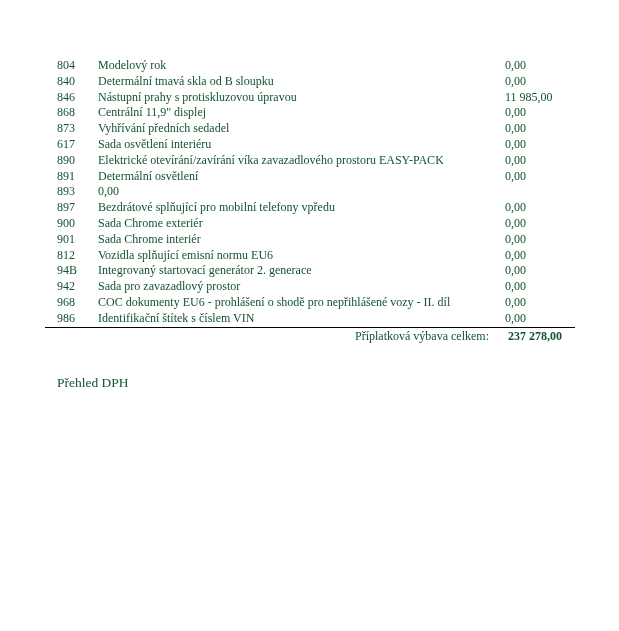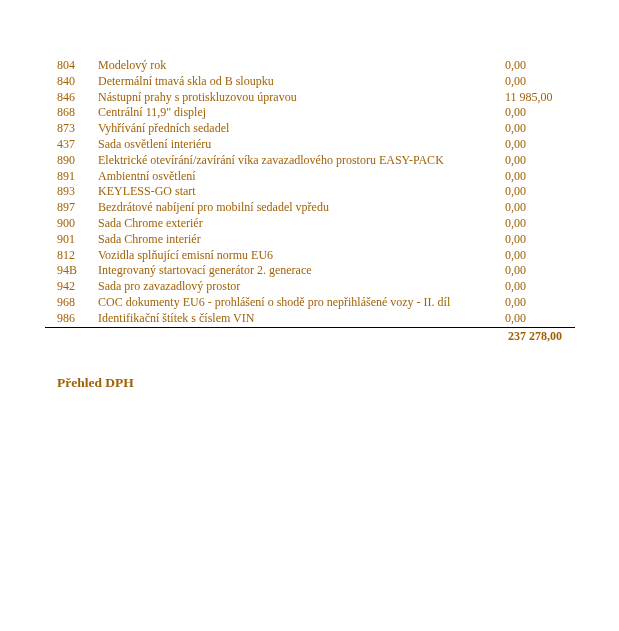--- a/index.html
+++ b/index.html
@@ -5,21 +5,21 @@
   html, body {
     margin: 0;
     padding: 0;
     background: #ffffff;
   }
   .page {
     position: relative;
     width: 619px;
     height: 631px;
     background: #ffffff;
-    color: #a16207;
+    color: #14532d;
     font-family: "Liberation Serif", serif;
     overflow: hidden;
   }
   .options-table {
     position: absolute;
     left: 45px;
     top: 58px;
     width: 530px;
   }
   .opt-row {
@@ -63,21 +63,21 @@
     font-weight: bold;
     min-width: 62px;
     text-align: left;
     white-space: nowrap;
   }
   .section-heading {
     position: absolute;
     left: 57px;
     top: 374px;
     font-size: 13.5px;
-    font-weight: bold;
+    font-weight: normal;
     line-height: 17px;
   }
 </style>
 </head>
 <body>
 
 <div class="page">
 
   <div class="options-table">
     <div id="rows-container">
@@ -105,46 +105,45 @@
     <span class="cell-value">0,00</span>
   </div>
 
   <div class="opt-row">
     <span class="cell-code">873</span>
     <span class="cell-desc">Vyhřívání předních sedadel</span>
     <span class="cell-value">0,00</span>
   </div>
 
   <div class="opt-row">
-    <span class="cell-code">437</span>
+    <span class="cell-code">617</span>
     <span class="cell-desc">Sada osvětlení interiéru</span>
     <span class="cell-value">0,00</span>
   </div>
 
   <div class="opt-row">
     <span class="cell-code">890</span>
     <span class="cell-desc">Elektrické otevírání/zavírání víka zavazadlového prostoru EASY-PACK</span>
     <span class="cell-value">0,00</span>
   </div>
 
   <div class="opt-row">
     <span class="cell-code">891</span>
-    <span class="cell-desc">Ambientní osvětlení</span>
+    <span class="cell-desc">Determální osvětlení</span>
     <span class="cell-value">0,00</span>
   </div>
 
   <div class="opt-row">
     <span class="cell-code">893</span>
-    <span class="cell-desc">KEYLESS-GO start</span>
     <span class="cell-value">0,00</span>
   </div>
 
   <div class="opt-row">
     <span class="cell-code">897</span>
-    <span class="cell-desc">Bezdrátové nabíjení pro mobilní sedadel vpředu</span>
+    <span class="cell-desc">Bezdrátové splňující pro mobilní telefony vpředu</span>
     <span class="cell-value">0,00</span>
   </div>
 
   <div class="opt-row">
     <span class="cell-code">900</span>
     <span class="cell-desc">Sada Chrome exteriér</span>
     <span class="cell-value">0,00</span>
   </div>
 
   <div class="opt-row">
@@ -178,19 +177,20 @@
   </div>
 
   <div class="opt-row">
     <span class="cell-code">986</span>
     <span class="cell-desc">Identifikační štítek s číslem VIN</span>
     <span class="cell-value">0,00</span>
   </div>
 </div>
     <div class="total-rule"></div>
     <div class="total-row">
+      <span class="total-label">Příplatková výbava celkem:</span>
       <span class="total-value">237 278,00</span>
     </div>
   </div>
 
   <div class="section-heading">Přehled DPH</div>
 
 </div>
 
 </body></html>

